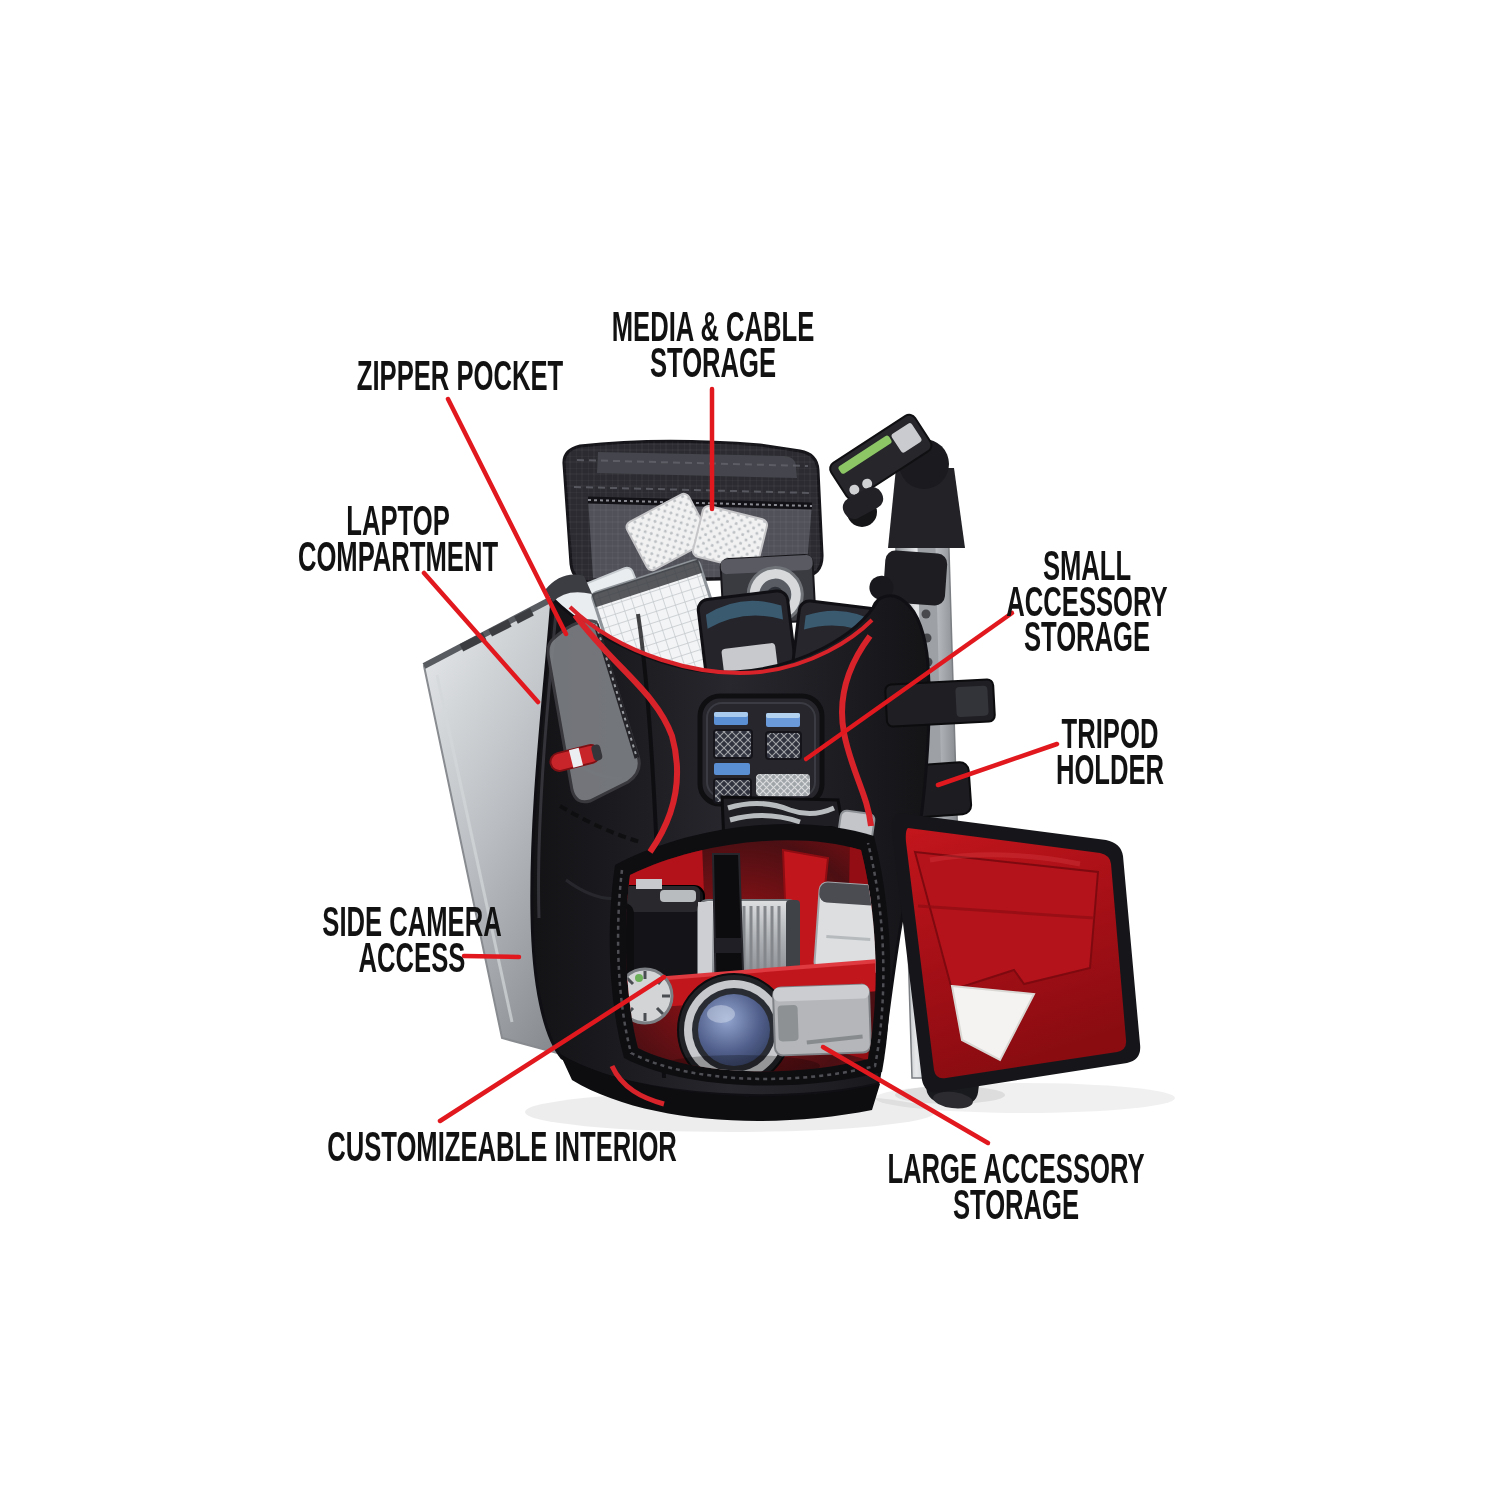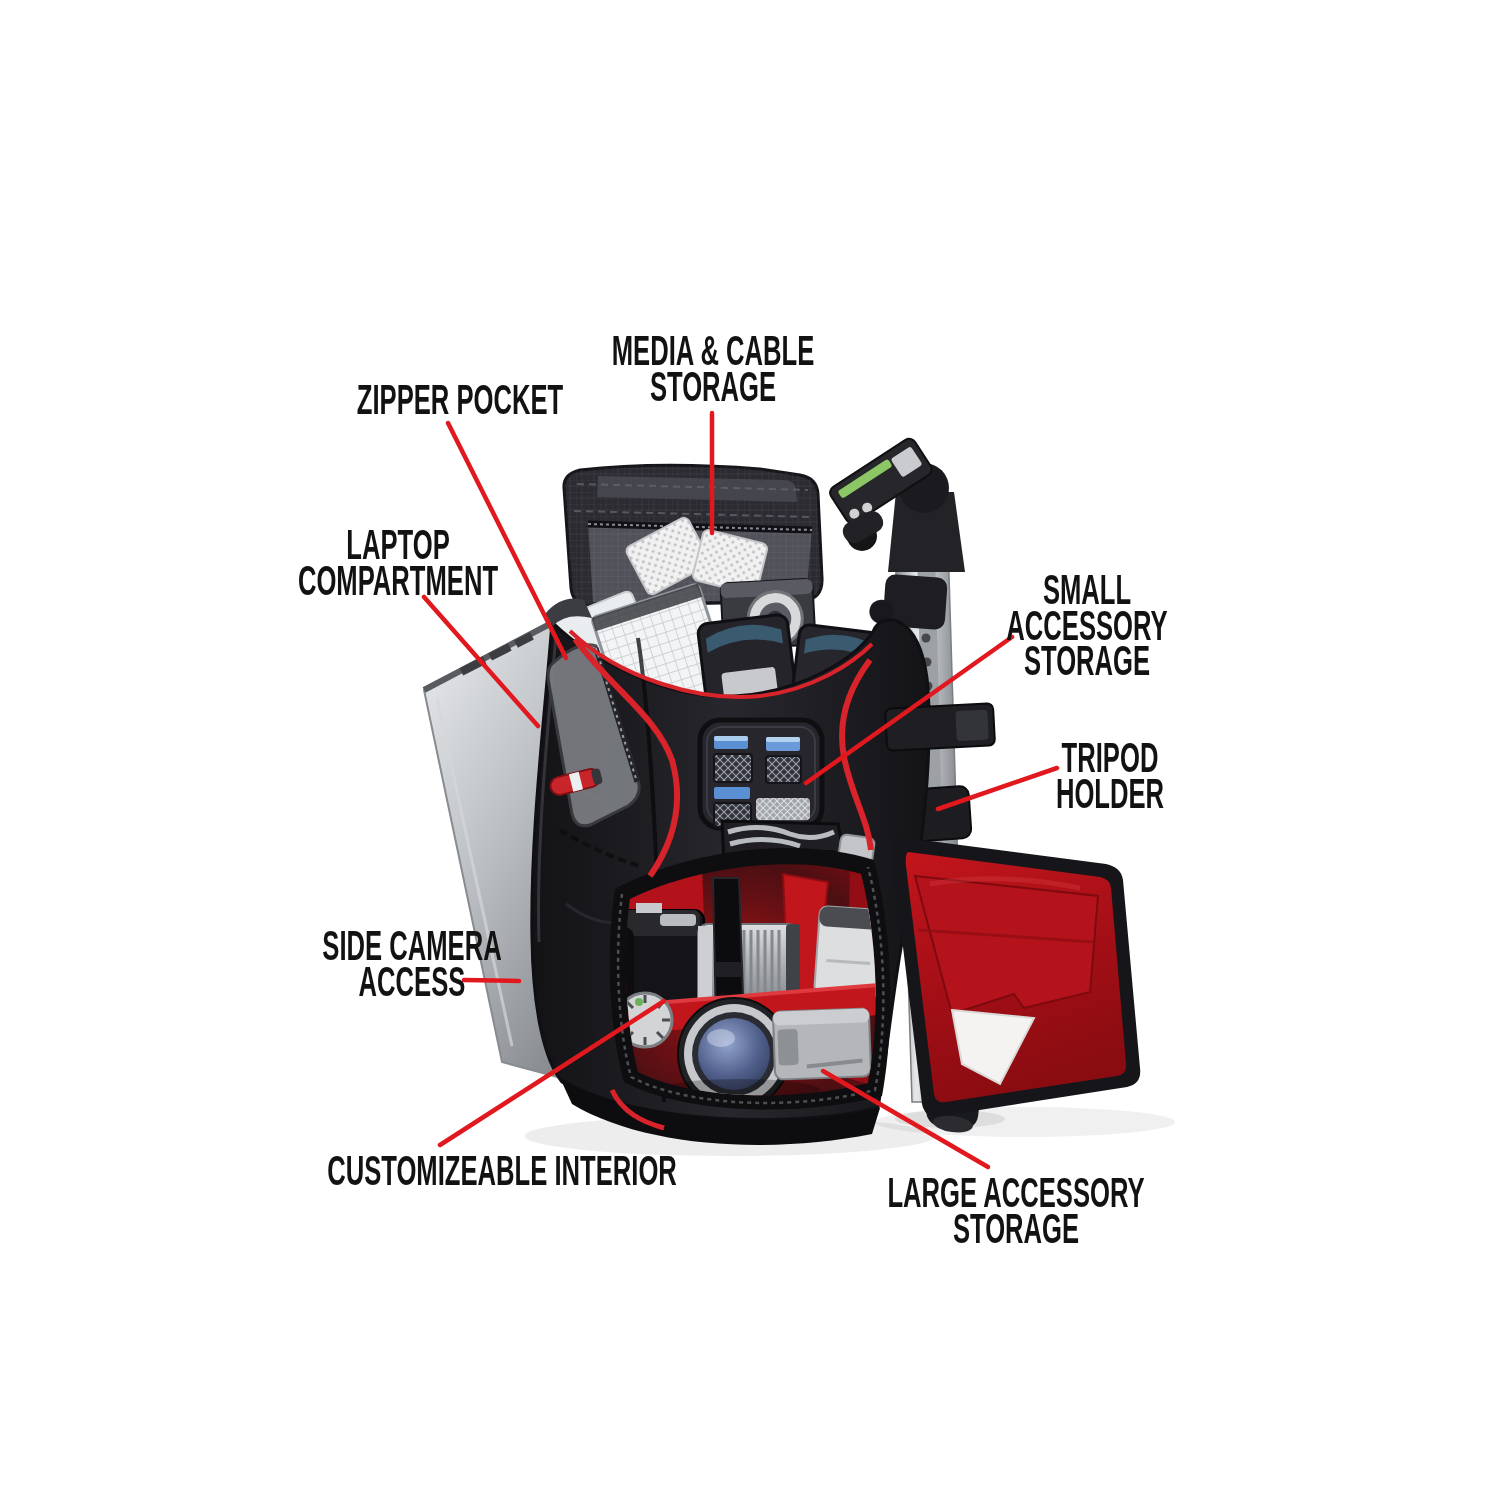--- a/index.html
+++ b/index.html
@@ -1,21 +1,21 @@
 <!DOCTYPE html>
 <html><head>
 <meta charset="utf-8">
 <style>
   html,body{margin:0;padding:0;}
   body{
     width:1500px;height:1500px;position:relative;overflow:hidden;
     background:#ffffff;
     font-family:"Liberation Sans", sans-serif;
   }
-  #stage{position:absolute;left:0;top:0;width:1500px;height:1300px;margin-top:24px;}
+  #stage{position:absolute;left:0;top:0;width:1500px;height:1300px;}
   svg{position:absolute;left:0;top:0;}
   .callout{
     position:absolute;
     color:#121212;
     font-weight:bold;
     font-size:42px;
     line-height:0.85;
     text-align:center;
     white-space:pre-line;
     letter-spacing:0px;

